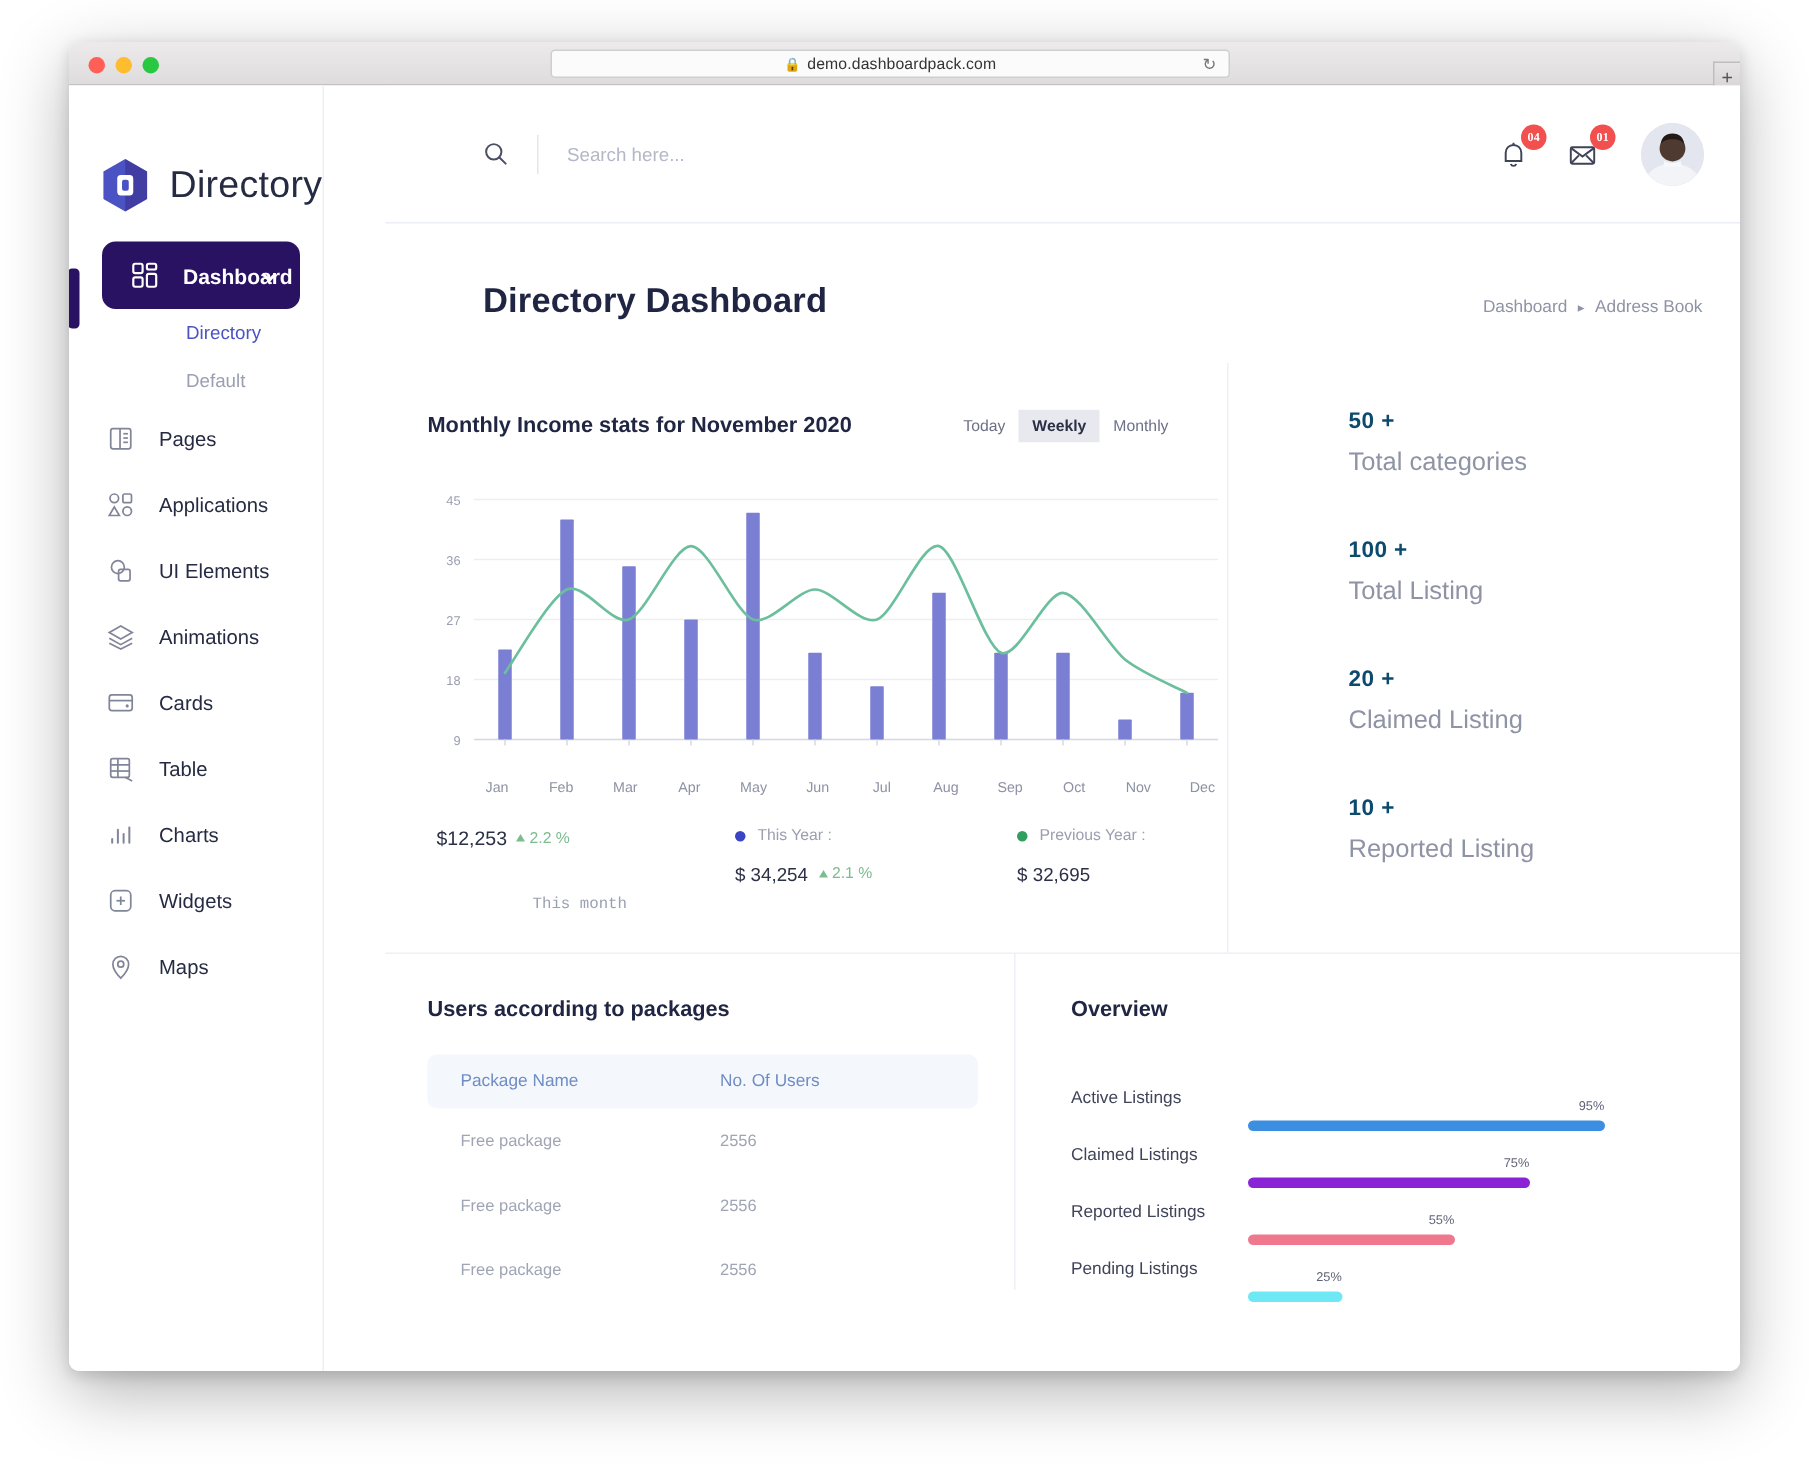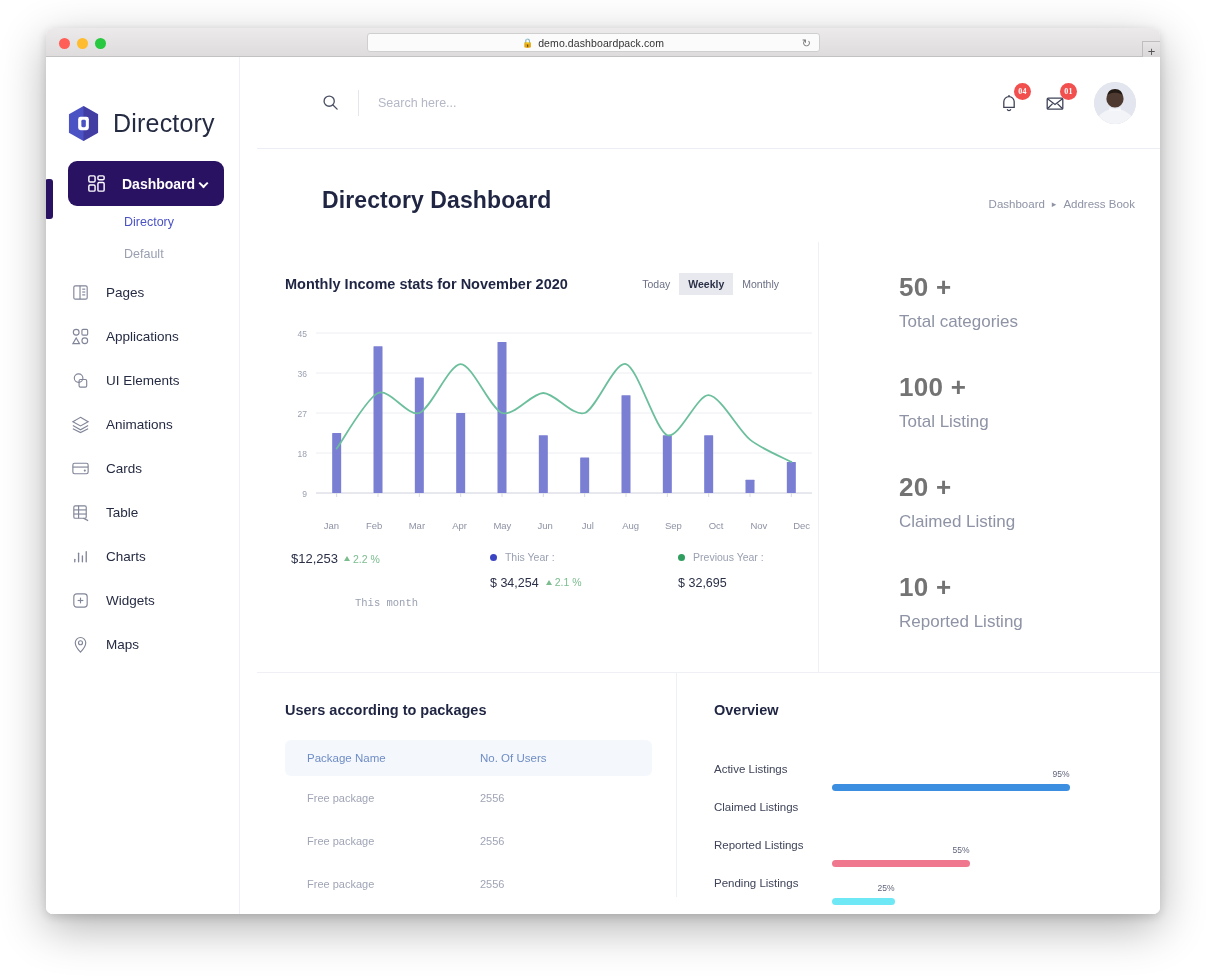--- a/index.html
+++ b/index.html
@@ -61,21 +61,21 @@
   #viewport {
     position: relative;
     height: 857px;
     background: #ffffff;
     overflow: hidden;
   }
 
   
   #sidebar {
     position: absolute; left: 0; top: 0;
-    width: 194px; height: 100%;
+    width: 170px; height: 100%;
     background: #ffffff;
     border-right: 1px solid #eef0f6;
     z-index: 5;
   }
   #sidebar-toggle {
     position: absolute; left: -1px; top: 122px;
     width: 8px; height: 40px;
     background: #2a1263;
     border-radius: 3px;
     z-index: 9;
@@ -216,21 +216,21 @@
   .legend-row { display: flex; align-items: center; gap: 8px; font-size: 10.5px; color: #9aa0b1; }
   .dot { width: 7px; height: 7px; border-radius: 50%; flex: none; }
   .legend-val { margin-top: 13px; font-size: 12.5px; color: #2b3047; display: flex; align-items: flex-start; gap: 7px; }
   .ind-l1 { padding-left: 64px; }
   .ind-l2 { padding-left: 36px; }
   .ind-l3 { padding-left: 53px; }
 
   
   #kpi-col { flex: 1; padding: 30px 0 0 80px; }
   .kpi { margin-bottom: 40px; }
-  .kpi-value { font-size: 26px; color: #737373; font-weight: 700; letter-spacing: .3px; }
+  .kpi-value { font-size: 15px; color: #0c4a6e; font-weight: 700; letter-spacing: .3px; }
   .kpi-label { margin-top: 9px; font-size: 17px; color: #8e93a5; }
 
   
   #bottom-row { display: flex; border-top: 1px solid #eef0f6; }
   #packages-card { width: 420px; padding: 29px 0 0 28px; border-right: 1px solid #eef0f6; height: 224px; }
   #overview-card { flex: 1; padding: 29px 32px 0 37px; }
 
   #pkg-table { width: 367px; margin-top: 22px; border-collapse: collapse; }
   #pkg-table th {
     text-align: left;
@@ -652,20 +652,24 @@
             <div id="ov-list">
                 <div class="ov-row">
                   <div class="ov-label">Active Listings</div>
                   <div class="ov-track">
                     <div class="ov-bar" style="width: 237.5px; background: rgb(59, 142, 224);"></div>
                     <div class="ov-pct" style="left: 237.5px;">95%</div>
                   </div>
                 </div>
                 <div class="ov-row">
                   <div class="ov-label">Claimed Listings</div>
+                  <div class="ov-track">
+                    <div class="ov-bar" style="width: 187.5px; background: rgb(138, 34, 214);"></div>
+                    <div class="ov-pct" style="left: 187.5px;">75%</div>
+                  </div>
                 </div>
                 <div class="ov-row">
                   <div class="ov-label">Reported Listings</div>
                   <div class="ov-track">
                     <div class="ov-bar" style="width: 137.5px; background: rgb(240, 120, 142);"></div>
                     <div class="ov-pct" style="left: 137.5px;">55%</div>
                   </div>
                 </div>
                 <div class="ov-row">
                   <div class="ov-label">Pending Listings</div>

